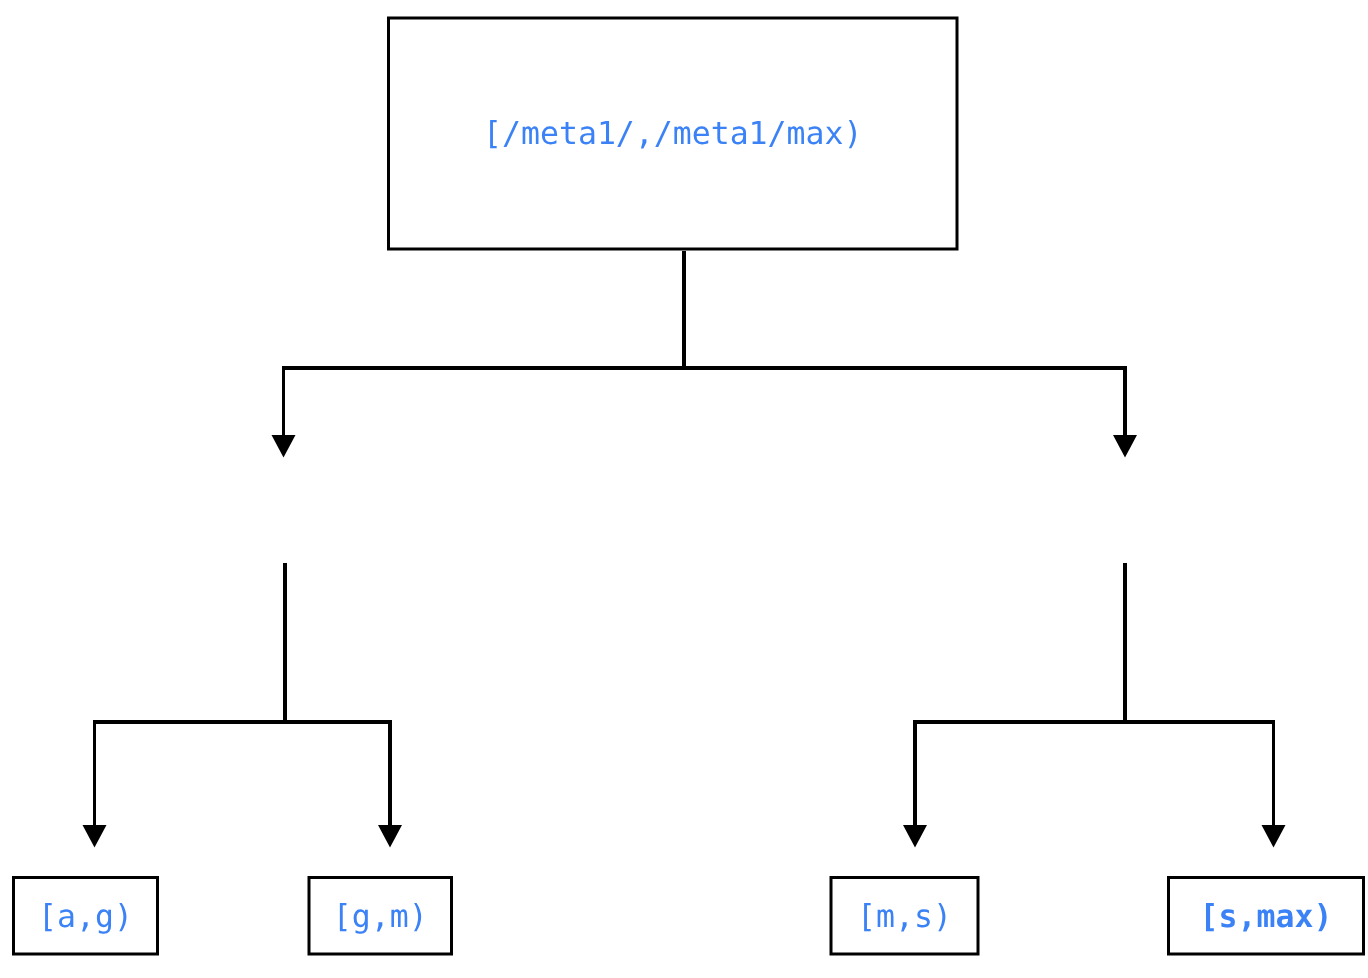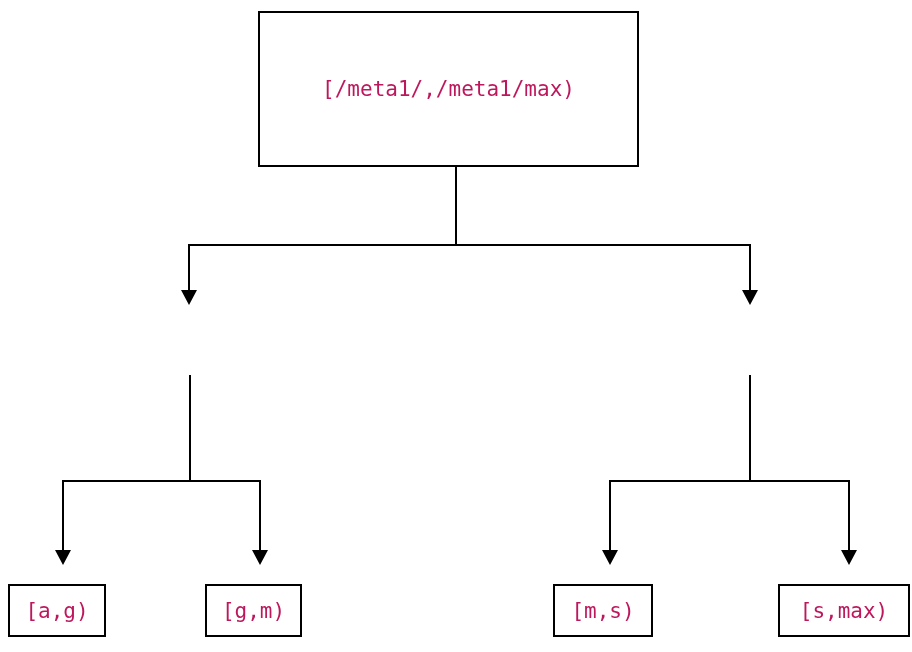--- a/index.html
+++ b/index.html
@@ -16,21 +16,21 @@
     font-family: "DejaVu Sans Mono", "Liberation Mono", monospace;
   }
   .node {
     position: absolute;
     box-sizing: border-box;
     border: 2px solid #000000;
     background: #ffffff;
     display: flex;
     align-items: center;
     justify-content: center;
-    color: #be185d;
+    color: #3b82f6;
     white-space: pre;
     letter-spacing: 0px;
   }
   .node-root {
     left: 258px;
     top: 11px;
     width: 381px;
     height: 156px;
     font-size: 21px;
   }
@@ -50,21 +50,21 @@
   }
   .node-leaf {
     top: 584px;
     height: 53px;
     font-size: 21px;
     text-align: center;
   }
   .leaf-ag   { left: 8px;   width: 98px; }
   .leaf-gm   { left: 205px; width: 97px; }
   .leaf-ms   { left: 553px; width: 100px; }
-  .leaf-smax { left: 778px; width: 132px; }
+  .leaf-smax { left: 778px; width: 132px; font-weight: bold; }
 
   .edges {
     position: absolute;
     left: 0;
     top: 0;
     width: 912px;
     height: 652px;
     pointer-events: none;
   }
   .edges line {

